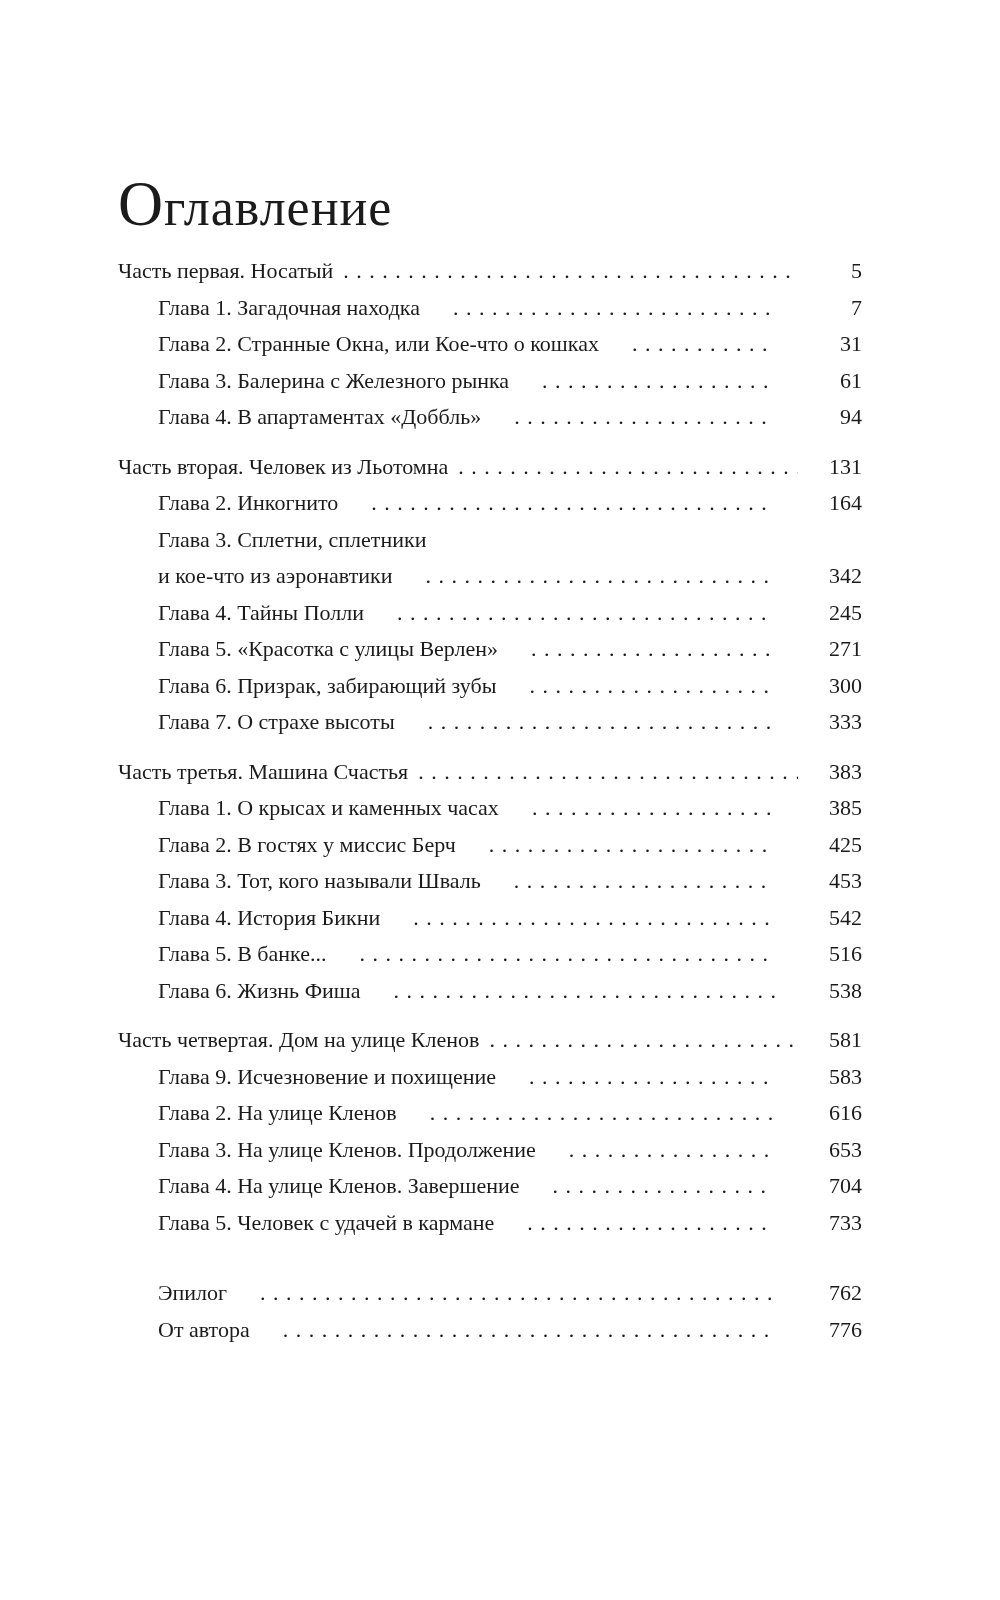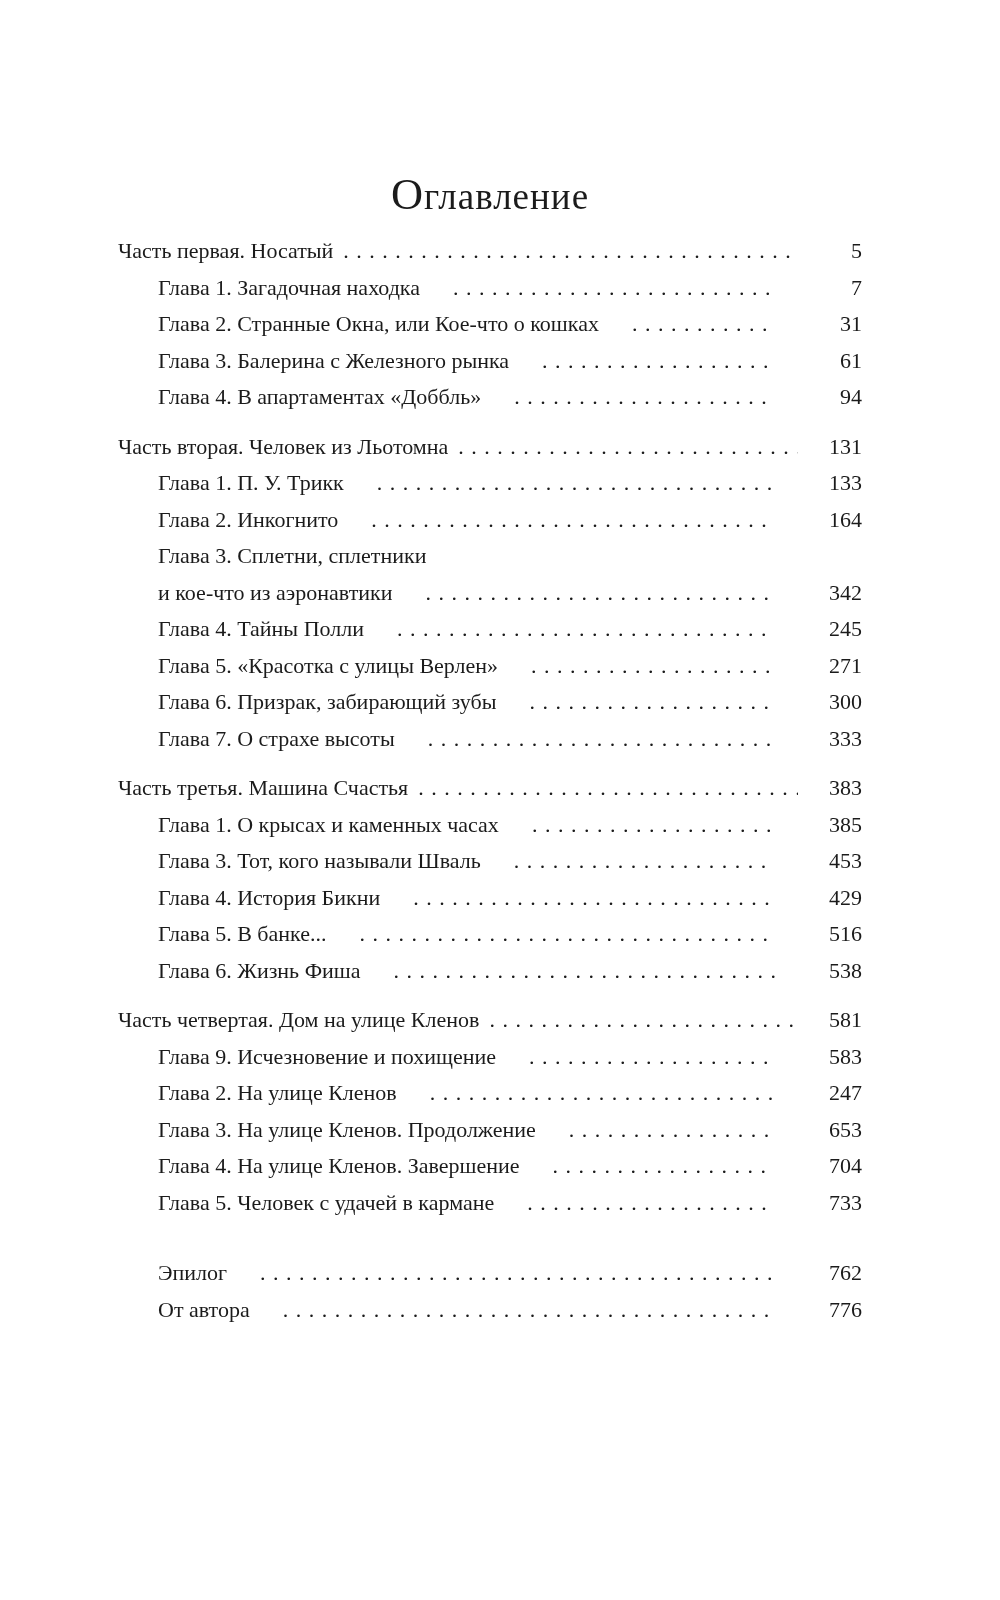--- a/index.html
+++ b/index.html
@@ -10,23 +10,23 @@
     font-family: "Liberation Serif", "DejaVu Serif", serif;
     color: #1b1b1b;
     overflow: hidden;
   }
   .page {
     width: 1000px;
     height: 1600px;
     padding: 168px 138px 0 118px;
   }
   .page-title {
-    font-size: 37px;
+    font-size: 52px;
     font-weight: normal;
-    text-align: center;
+    text-align: left;
     letter-spacing: 1px;
   }
   .page-title::first-letter {
     font-size: 1.2em;
   }
   .line {
     display: flex;
     align-items: baseline;
     font-size: 22px;
     line-height: 36.5px;
@@ -81,25 +81,20 @@
         <span class="title-text">Глава 4. В апартаментах «Доббль»</span>
         <span class="dots"></span>
         <span class="page-num">94</span>
       </div>
       <div class="line part">
         <span class="title-text">Часть вторая. Человек из Льотомна</span>
         <span class="dots"></span>
         <span class="page-num">131</span>
       </div>
       <div class="line chapter">
-        <span class="title-text">Глава 1. П. У. Трикк</span>
-        <span class="dots"></span>
-        <span class="page-num">133</span>
-      </div>
-      <div class="line chapter">
         <span class="title-text">Глава 2. Инкогнито</span>
         <span class="dots"></span>
         <span class="page-num">164</span>
       </div>
       <div class="line chapter">
         <span class="title-text">Глава 3. Сплетни, сплетники</span>
       </div>
       <div class="line chapter">
         <span class="title-text">и кое-что из аэронавтики</span>
         <span class="dots"></span>
@@ -129,28 +124,33 @@
         <span class="title-text">Часть третья. Машина Счастья</span>
         <span class="dots"></span>
         <span class="page-num">383</span>
       </div>
       <div class="line chapter">
         <span class="title-text">Глава 1. О крысах и каменных часах</span>
         <span class="dots"></span>
         <span class="page-num">385</span>
       </div>
       <div class="line chapter">
+        <span class="title-text">Глава 2. В гостях у миссис Берч</span>
+        <span class="dots"></span>
+        <span class="page-num">425</span>
+      </div>
+      <div class="line chapter">
         <span class="title-text">Глава 3. Тот, кого называли Шваль</span>
         <span class="dots"></span>
         <span class="page-num">453</span>
       </div>
       <div class="line chapter">
         <span class="title-text">Глава 4. История Бикни</span>
         <span class="dots"></span>
-        <span class="page-num">429</span>
+        <span class="page-num">542</span>
       </div>
       <div class="line chapter">
         <span class="title-text">Глава 5. В банке...</span>
         <span class="dots"></span>
         <span class="page-num">516</span>
       </div>
       <div class="line chapter">
         <span class="title-text">Глава 6. Жизнь Фиша</span>
         <span class="dots"></span>
         <span class="page-num">538</span>
@@ -161,21 +161,21 @@
         <span class="page-num">581</span>
       </div>
       <div class="line chapter">
         <span class="title-text">Глава 9. Исчезновение и похищение</span>
         <span class="dots"></span>
         <span class="page-num">583</span>
       </div>
       <div class="line chapter">
         <span class="title-text">Глава 2. На улице Кленов</span>
         <span class="dots"></span>
-        <span class="page-num">247</span>
+        <span class="page-num">616</span>
       </div>
       <div class="line chapter">
         <span class="title-text">Глава 3. На улице Кленов. Продолжение</span>
         <span class="dots"></span>
         <span class="page-num">653</span>
       </div>
       <div class="line chapter">
         <span class="title-text">Глава 4. На улице Кленов. Завершение</span>
         <span class="dots"></span>
         <span class="page-num">704</span>

